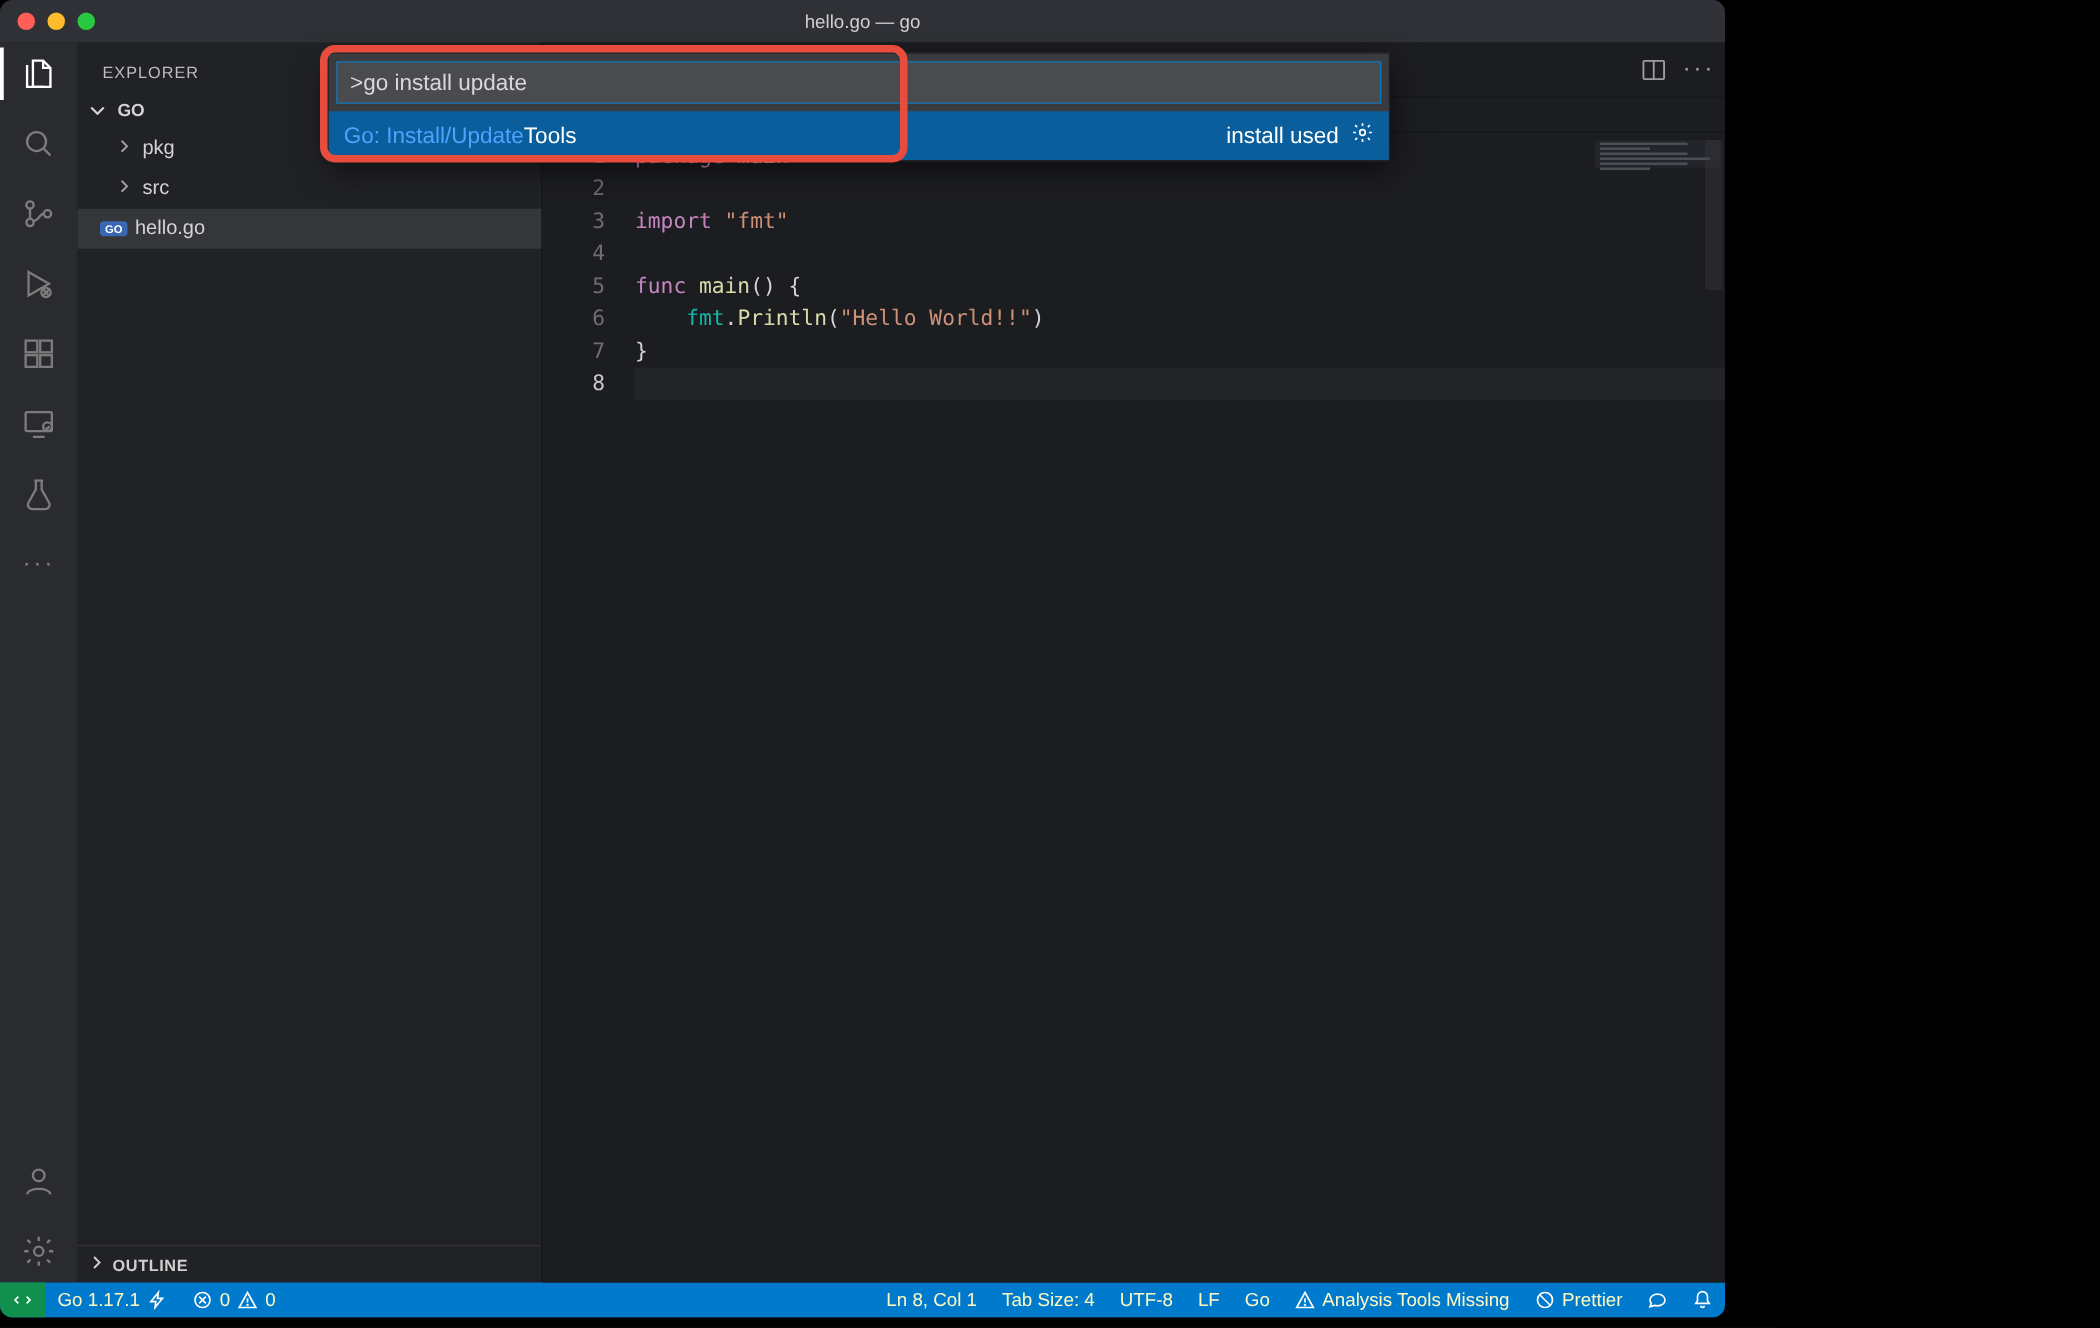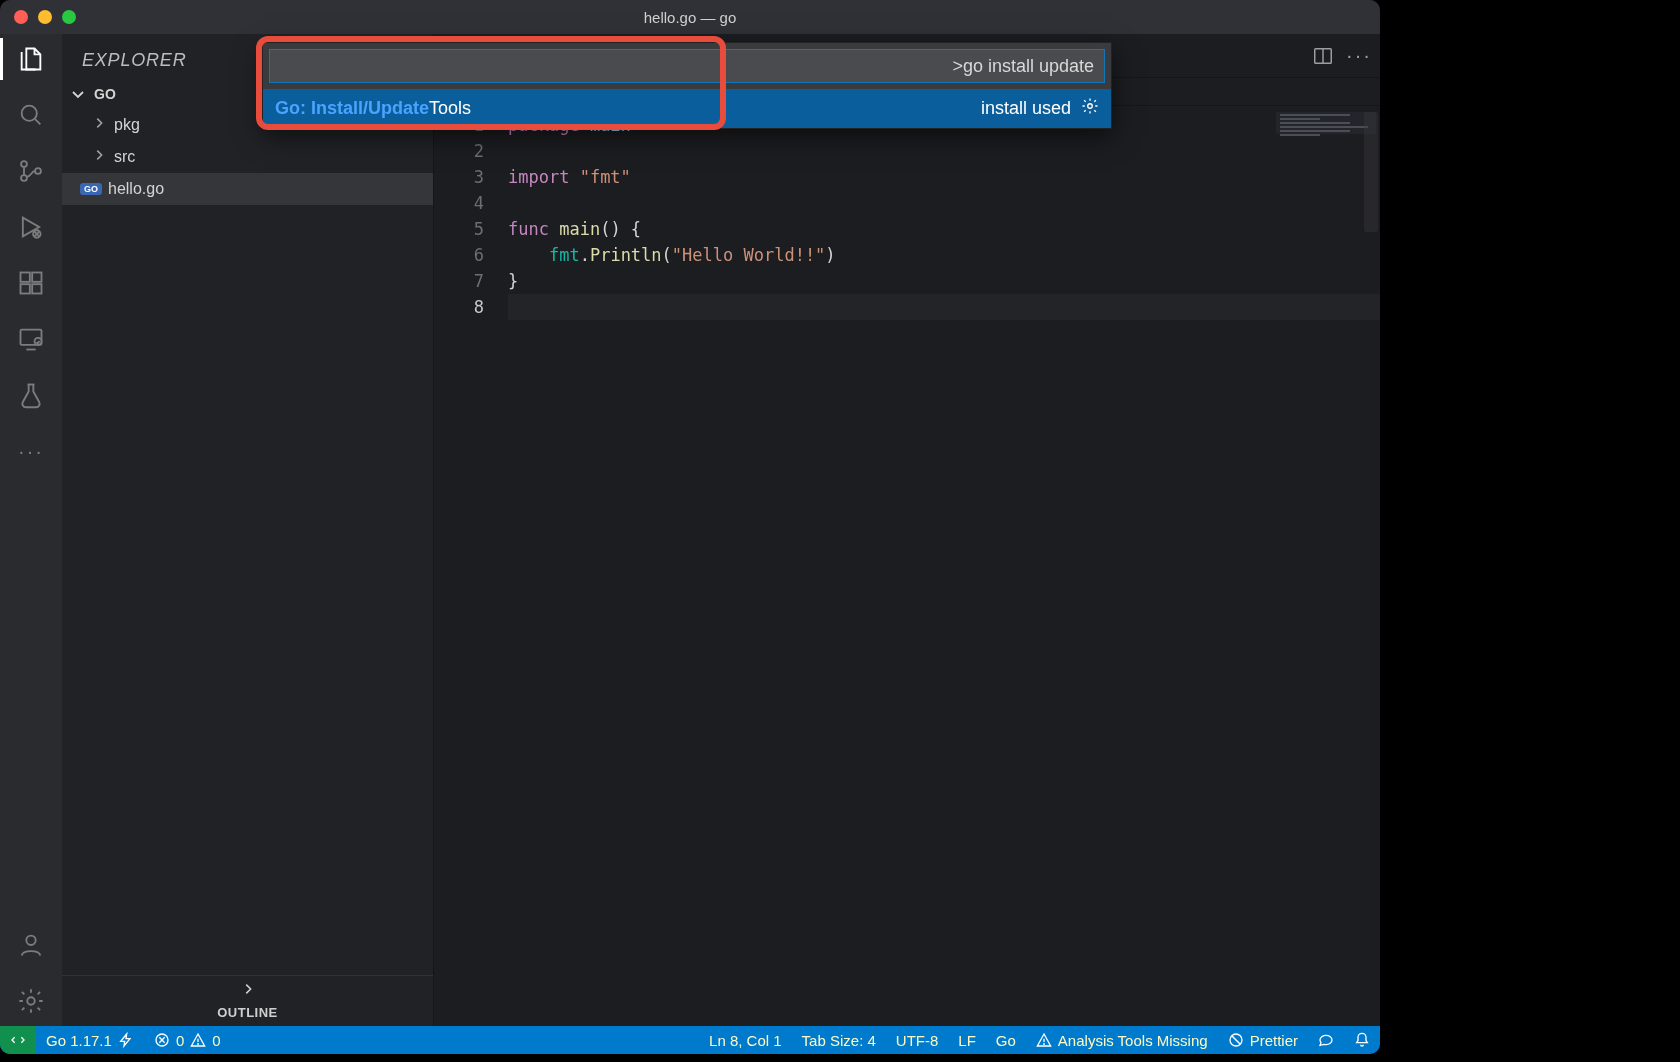--- a/index.html
+++ b/index.html
@@ -70,43 +70,43 @@
   }
   .act-icon svg { width: 28px; height: 28px; }
 
   
   .sidebar {
     width: 372px; background: var(--sidebar-bg);
     display:flex; flex-direction:column;
     border-right: 1px solid var(--border-dark);
   }
   .side-header {
-    padding: 16px 20px 12px 20px; color: #bdbdbd; font-size: 18px; letter-spacing: 0.8px; font-style: italic;
+    padding: 16px 20px 12px 20px; color: #bdbdbd; font-size: 13px; letter-spacing: 0.8px;
   }
   .side-section-header {
     display:flex; align-items:center; gap:6px; padding: 2px 8px 6px 8px;
     color: var(--folder-fg); font-size: 14px; font-weight: 700;
   }
   .side-section-header .chev { width:18px; height:18px; display:flex; align-items:center; }
   .tree { padding: 0 0 2px 0; }
   .tree-row {
     display:flex; align-items:center; gap:6px; padding: 4px 8px 4px 30px; color: var(--folder-fg);
     font-size: 16px; height:32px;
   }
   .tree-row .chev { width:16px; color: var(--fg-dim); }
   .tree-row.file { padding-left: 30px; }
   .tree-row.selected { background: #34363a; }
   .go-badge {
     background:#3a67b3; color:white; font-size:9px; font-weight:700; padding:1px 3px; border-radius:3px;
     width:22px; text-align:center;
   }
   .outline-header {
     border-top: 1px solid #333;
-    display:flex; align-items:center; gap:6px; padding: 6px 8px;
-    color: #cfcfcf; font-size: 13px; font-weight: 700; letter-spacing: 0.5px; flex-direction: column;
+    display:flex; align-items:flex-end; gap:6px; padding: 6px 8px;
+    color: #cfcfcf; font-size: 13px; font-weight: 700; letter-spacing: 0.5px;
   }
 
   
   .editor-area { flex:1 1 auto; display:flex; flex-direction:column; background: var(--editor-bg); position:relative; min-width:0;}
   .tabs-row {
     height: 44px; display:flex; align-items:center; justify-content:flex-end;
     padding: 0 10px; border-bottom: 1px solid var(--border-dark);
     gap:14px;
   }
   .tabs-row .ticon { width:22px; height:22px; color: var(--fg-dim); display:flex; align-items:center; justify-content:center;}
@@ -165,29 +165,28 @@
     box-shadow: 0 8px 24px rgba(0,0,0,0.55);
   }
   .palette-input-row {
     padding: 6px;
   }
   .palette-input {
     width: 100%; height: 34px; background: #4a4b4f;
     border: 1px solid var(--palette-border);
     color: #d8d8d8; font-size: 18px; padding: 0 10px;
     outline: none;
-    text-align: right;
   }
   .palette-result {
     background: var(--palette-sel); color: white;
     display:flex; align-items:center; justify-content:space-between;
     padding: 8px 12px; font-size: 18px;
   }
   .palette-result .left { display:flex; gap:0; }
-  .palette-result .match { color: var(--accent-blue); font-weight:700; }
+  .palette-result .match { color: var(--accent-blue); font-weight:400; }
   .palette-result .right { display:flex; align-items:center; gap:10px; color:white; }
   .palette-result .right svg { width:18px; height:18px; }
 
   .red-outline {
     position:absolute; top:36px; left:256px; width:470px; height:94px;
     border: 6px solid var(--red-highlight); border-radius: 12px; z-index:30; pointer-events:none;
   }
 
   .dots { font-size:20px; letter-spacing:2px; }
 </style>

